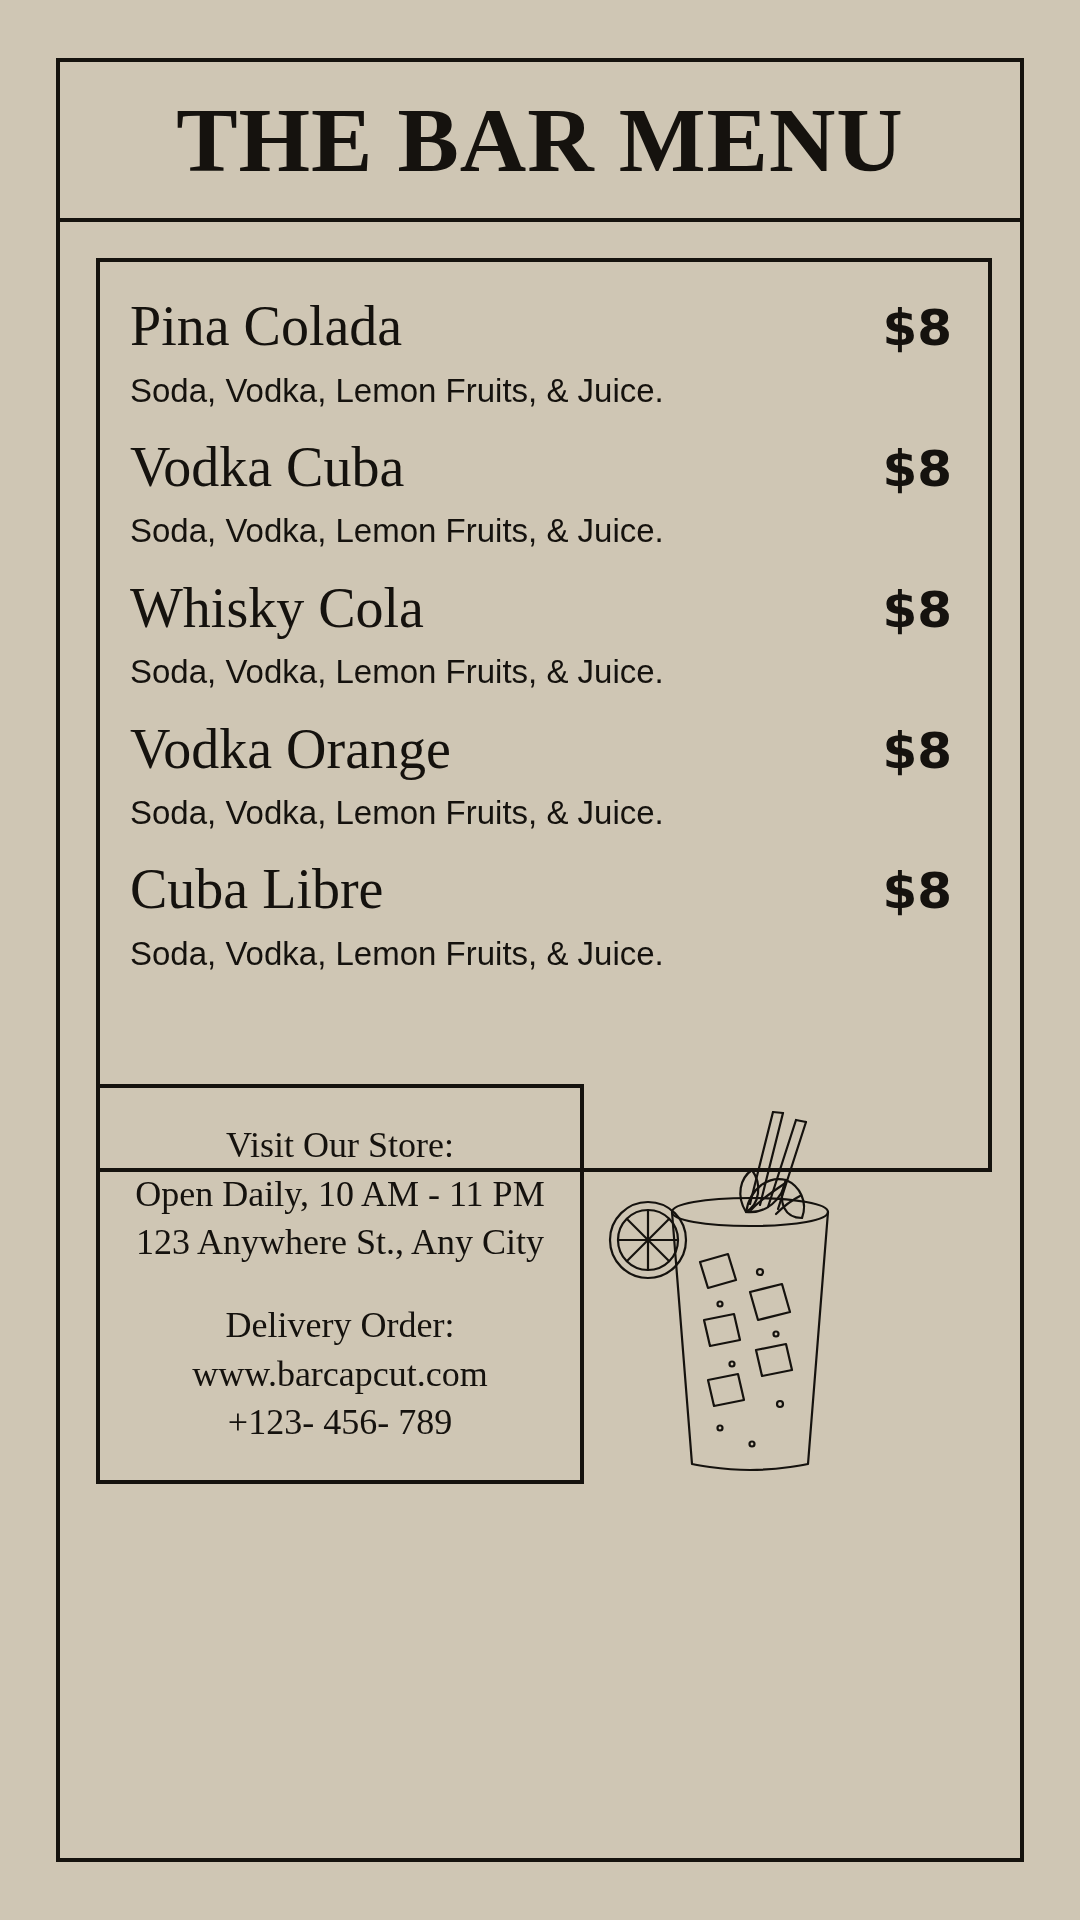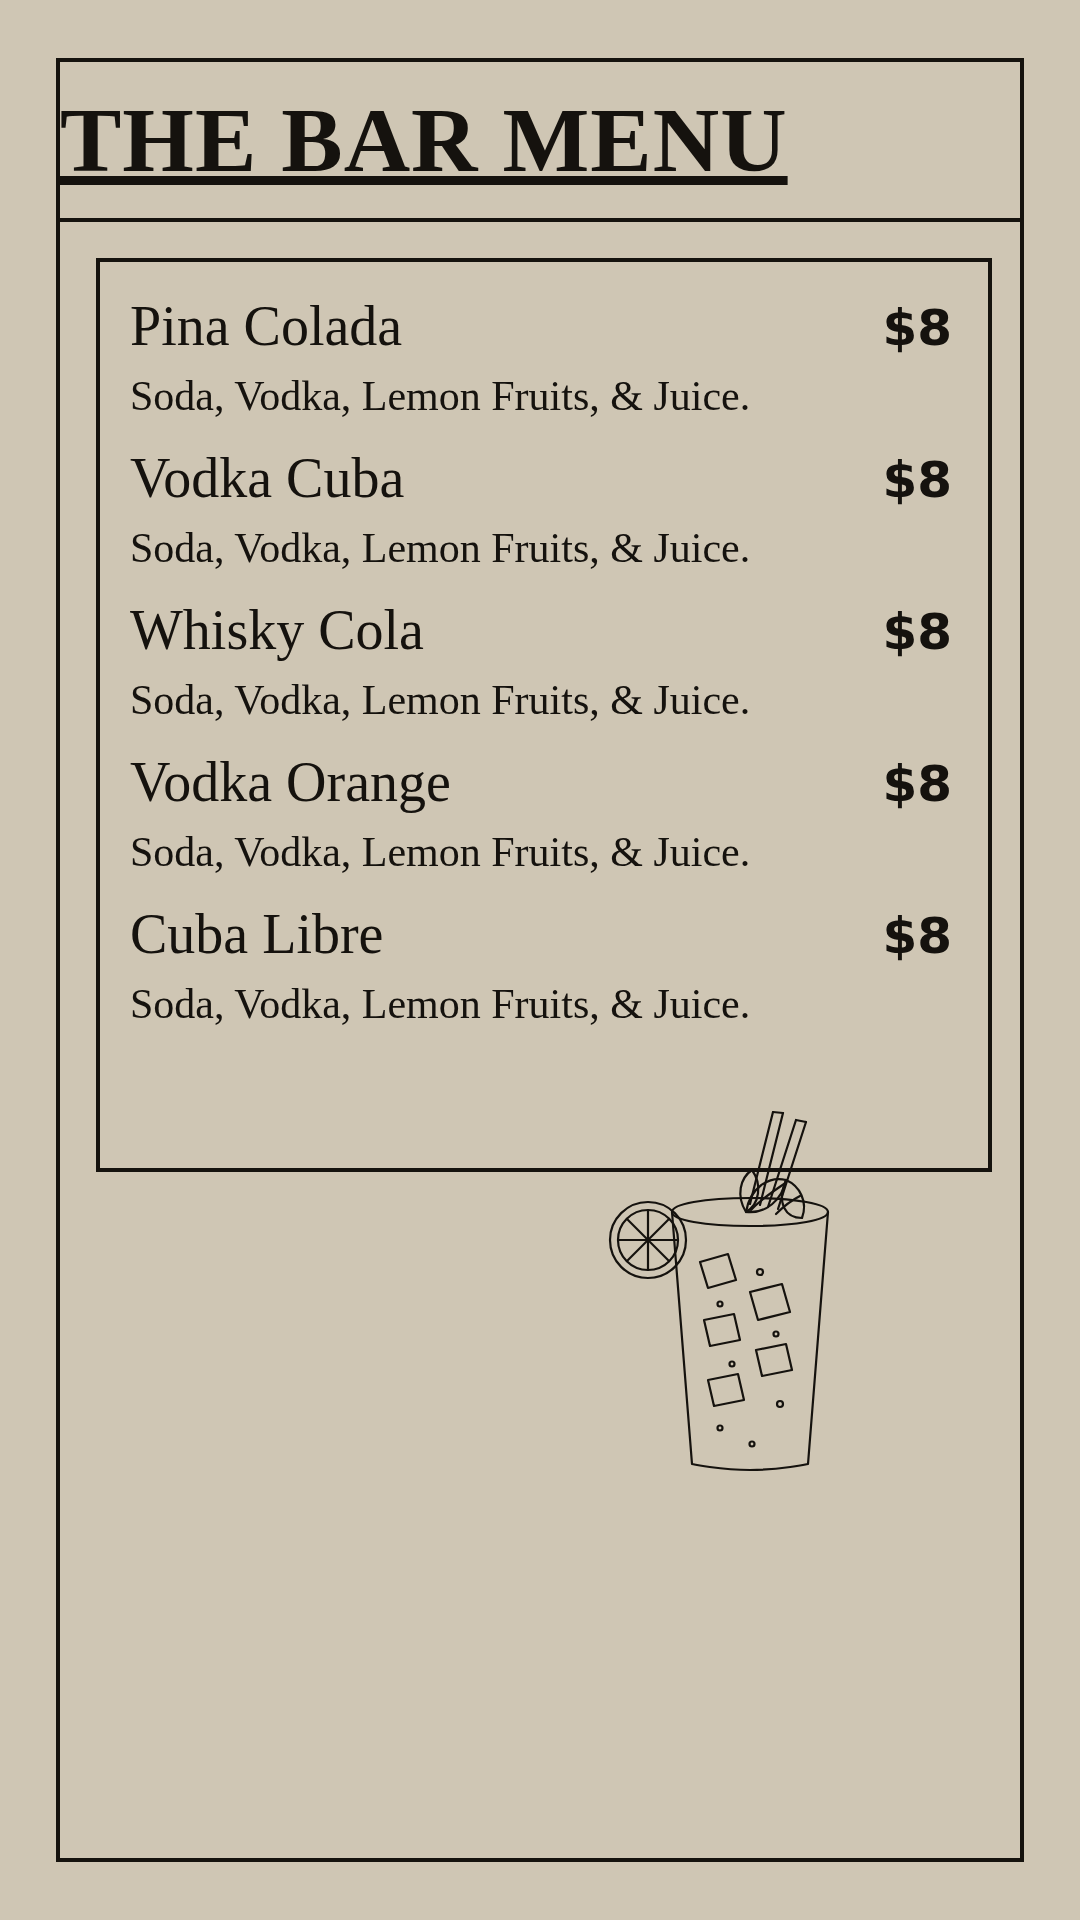--- a/index.html
+++ b/index.html
@@ -29,21 +29,21 @@
   .header {
     position: absolute;
     left: 0;
     top: 0;
     width: 100%;
     height: 160px;
     border-bottom: 4px solid #15120e;
     box-sizing: border-box;
     display: flex;
     align-items: center;
-    text-decoration: underline;
+    justify-content: center;
   }
   .header-title {
     font-family: "Liberation Serif", serif;
     font-size: 92px;
     font-weight: 700;
     letter-spacing: 1px;
     line-height: 1;
     white-space: nowrap;
   }
 
@@ -77,22 +77,22 @@
     line-height: 1.1;
   }
   .item-price {
     font-family: "DejaVu Sans", sans-serif;
     font-size: 50px;
     font-weight: 700;
     line-height: 1.1;
     padding-right: 6px;
   }
   .item-desc {
-    font-family: Liberation Serif, serif;
-    font-size: 42px;
+    font-family: Liberation Sans, sans-serif;
+    font-size: 33px;
     line-height: 1.25;
     margin-top: 12px;
   }
 
   
   .footer-box {
     position: absolute;
     left: 36px;
     top: 1022px;
     width: 488px;
@@ -169,20 +169,29 @@
     <div class="menu-item">
       <div class="item-row">
         <div class="item-name">Cuba Libre</div>
         <div class="item-price">$8</div>
       </div>
       <div class="item-desc">Soda, Vodka, Lemon Fruits,  &amp; Juice.</div>
     </div>
 
   </div>
 
+  <div class="footer-box">
+    <div class="footer-line">Visit Our Store:</div>
+    <div class="footer-line">Open Daily, 10 AM - 11 PM</div>
+    <div class="footer-line">123 Anywhere St., Any City</div>
+    <div class="footer-gap"></div>
+    <div class="footer-line">Delivery Order:</div>
+    <div class="footer-line">www.barcapcut.com</div>
+    <div class="footer-line">+123- 456- 789</div>
+  </div>
 
   <div class="illustration">
     <svg width="240" height="380" viewBox="0 0 240 380" fill="none" stroke="#15120e" stroke-width="2.2" stroke-linecap="round" stroke-linejoin="round">
 
       <path d="M150 112 L173 20"></path>
       <path d="M160 113 L183 21"></path>
       <path d="M173 20 L183 21"></path>
       <path d="M168 115 L196 28"></path>
       <path d="M178 117 L206 30"></path>
       <path d="M196 28 L206 30"></path>

